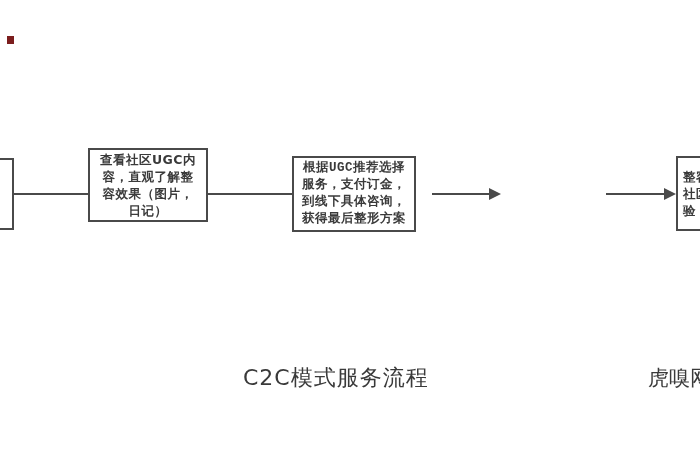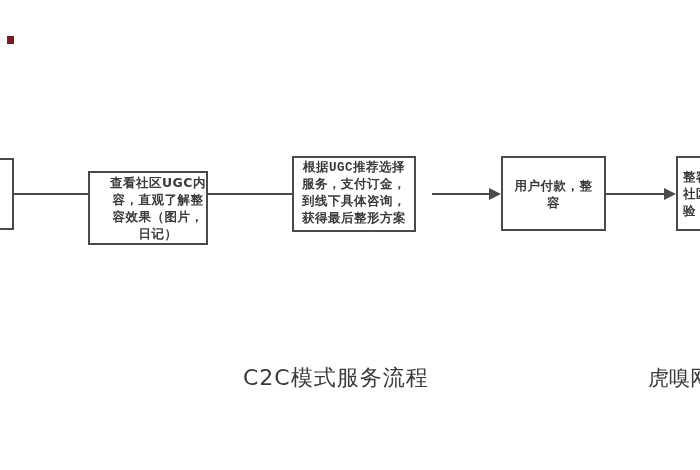--- a/index.html
+++ b/index.html
@@ -27,21 +27,21 @@
     justify-content: center;
     text-align: center;
     color: var(--text-color, #3a3a3a);
     font-size: 12.5px;
     line-height: 17px;
     font-weight: 700;
     white-space: pre-line;
     letter-spacing: 0.5px;
   }
   .node-1 { left: -62px; top: 158px; width: 76px;  height: 72px; }
-  .node-2 { left: 88px;  top: 171px; width: 120px; height: 74px; justify-content: flex-end; }
+  .node-2 { left: 88px;  top: 148px; width: 120px; height: 74px; }
   .node-3 { left: 292px; top: 156px; width: 124px; height: 76px; font-family: Liberation Mono, monospace; }
   .node-4 { left: 501px; top: 156px; width: 105px; height: 75px; }
   .node-5 {
     left: 676px; top: 156px; width: 112px; height: 75px;
     justify-content: flex-start; text-align: left; padding-left: 5px;
   }
   .connector {
     position: absolute;
     top: 193px;
     height: 2px;
@@ -93,24 +93,20 @@
 日记）</span>
   </div>
 
   <div class="node node-3">
     <span>根据UGC推荐选择
 服务，支付订金，
 到线下具体咨询，
 获得最后整形方案</span>
   </div>
 
-  <div class="node node-4">
-    <span>用户付款，整
-容</span>
-  </div>
 
   <div class="node node-5">
     <span>整容后回到
 社区分享经
 验</span>
   </div>
 
   <div class="connector conn-1"></div>
   <div class="connector conn-2"></div>
   <div class="connector conn-3"></div>

